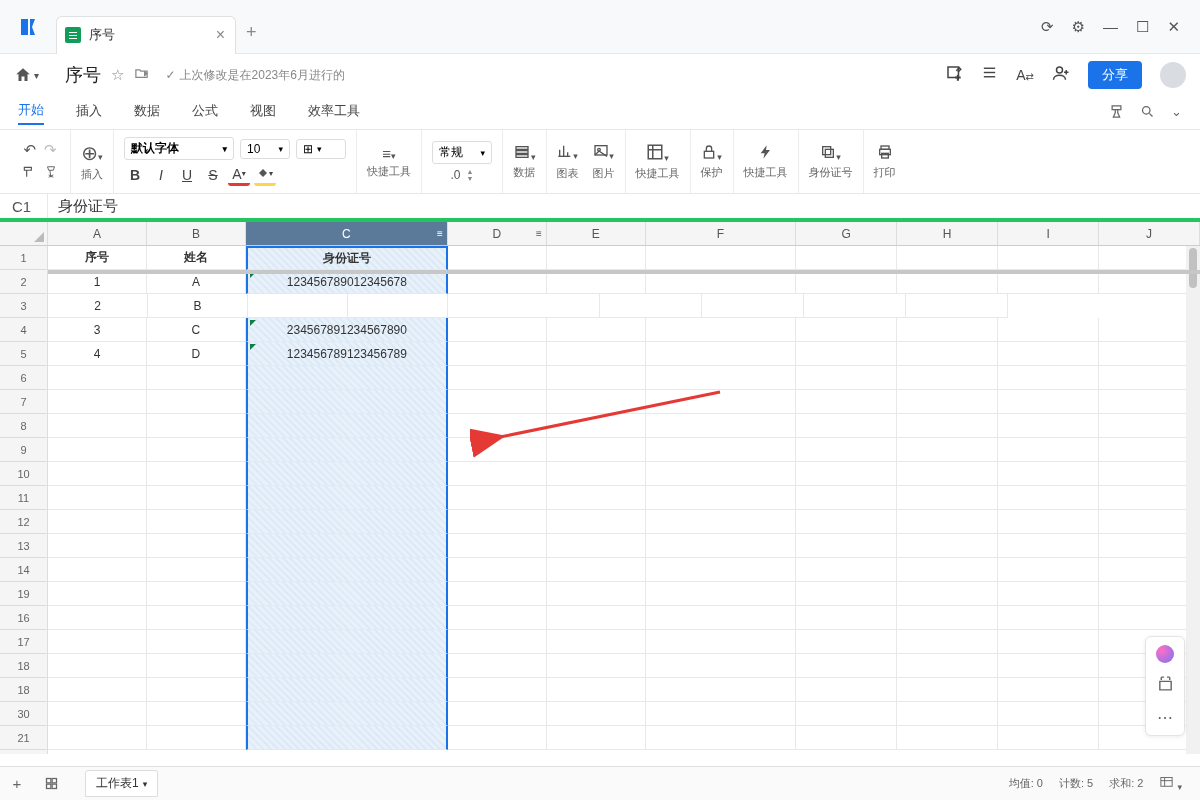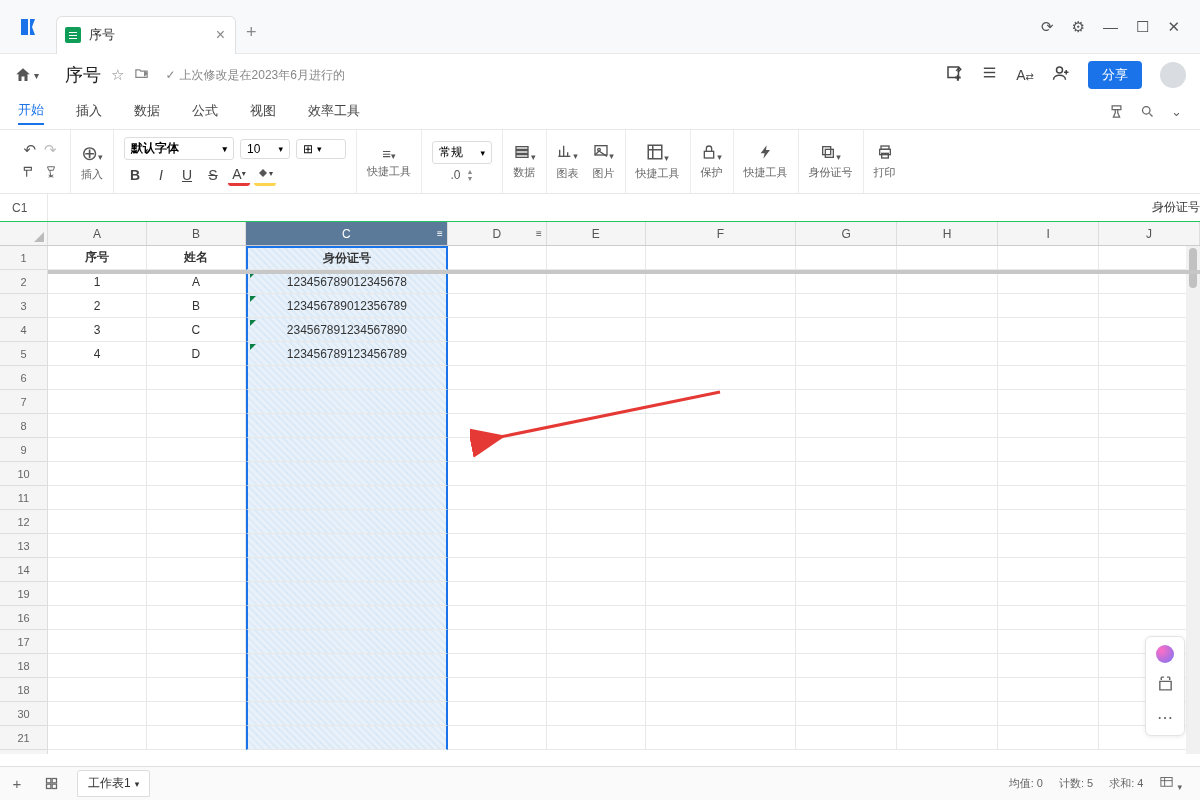--- a/index.html
+++ b/index.html
@@ -45,21 +45,21 @@
 .tb-select { display: flex; align-items: center; border: 1px solid #ddd; border-radius: 3px; padding: 2px 6px; font-size: 12px; background: #fff; gap: 4px; min-width: 50px; }
 .fmt-btn { width: 22px; height: 22px; display: flex; align-items: center; justify-content: center; font-size: 14px; color: #444; cursor: pointer; border-radius: 3px; }
 .fmt-btn.bold { font-weight: bold; }
 .fmt-btn.italic { font-style: italic; }
 .fmt-btn.underline { text-decoration: underline; }
 .fmt-btn.strike { text-decoration: line-through; }
 .color-under { border-bottom: 3px solid #e53935; }
 .fill-under { border-bottom: 3px solid #ffd54f; }
 
 
-.formula-row { height: 28px; display: flex; align-items: center; border-bottom: 1px solid #22c55e; font-size: 12px; text-align: right; }
+.formula-row { height: 28px; display: flex; align-items: center; border-bottom: 4px solid #22c55e; font-size: 15px; }
 .name-box { width: 48px; padding-left: 12px; color: #555; border-right: 1px solid #e8e8e8; height: 100%; display: flex; align-items: center; }
 .formula-input { flex: 1; padding-left: 10px; color: #333; }
 
 
 .grid-wrap { position: relative; height: 532px; overflow: hidden; }
 .corner { position: absolute; left: 0; top: 0; width: 48px; height: 24px; background: #f5f5f5; border-right: 1px solid #ddd; border-bottom: 1px solid #ccc; z-index: 3; }
 .corner::after { content: ""; position: absolute; right: 3px; bottom: 3px; border: 5px solid transparent; border-bottom-color: #bbb; border-right-color: #bbb; }
 .col-headers { position: absolute; left: 48px; top: 0; right: 0; height: 24px; display: flex; background: #f5f5f5; border-bottom: 1px solid #ccc; z-index: 2; }
 .col-h { border-right: 1px solid #ddd; display: flex; align-items: center; justify-content: center; font-size: 12px; color: #555; position: relative; }
 .col-h.selected { background: #5b7a99; color: #fff; }
@@ -81,21 +81,21 @@
 .arrow-svg { position: absolute; z-index: 10; pointer-events: none; }
 
 
 .side-float { position: absolute; right: 15px; top: 636px; width: 40px; background: #fff; border: 1px solid #e4e4e4; border-radius: 6px; display: flex; flex-direction: column; align-items: center; padding: 8px 0; gap: 12px; box-shadow: 0 1px 4px rgba(0,0,0,0.08); }
 .side-float span { font-size: 16px; color: #666; cursor: pointer; }
 .ai-dot { width: 18px; height: 18px; border-radius: 50%; background: radial-gradient(circle at 30% 30%, #ff6ec4, #7873f5); }
 
 
 .sheetbar { position: absolute; left: 0; right: 0; bottom: 0; height: 34px; border-top: 1px solid #e0e0e0; display: flex; align-items: center; background: #fafafa; font-size: 12px; }
 .sheetbar .sb-btn { width: 34px; display: flex; justify-content: center; color: #666; cursor: pointer; font-size: 15px; }
-.sheet-tab { padding: 4px 10px; background: #fff; border: 1px solid #ddd; border-radius: 3px 3px 0 0; display: flex; align-items: center; gap: 4px; margin-left: 9px; color: #333; }
+.sheet-tab { padding: 4px 10px; background: #fff; border: 1px solid #ddd; border-radius: 3px 3px 0 0; display: flex; align-items: center; gap: 4px; margin-left: 17px; color: #333; }
 .status-right { margin-left: auto; display: flex; align-items: center; gap: 16px; padding-right: 18px; color: #666; font-size: 11px; }
 </style>
 </head>
 <body>
 
 <div class="titlebar">
   <div class="titlebar-left">
     <div class="app-logo">
       <svg width="20" height="20" viewBox="0 0 20 20">
           <path d="M3 2 h7 v16 h-7 z M12 2 h5 l-3 8 l3 8 h-5 z" fill="#1a73e8"></path>
@@ -394,21 +394,20 @@
         <div class="cell" style="width: 100px;"></div>
         <div class="cell" style="width: 152px;"></div>
         <div class="cell" style="width: 102px;"></div>
         <div class="cell" style="width: 102px;"></div>
         <div class="cell" style="width: 102px;"></div>
         <div class="cell" style="width: 102px;"></div>
       </div>
       <div class="cell-row">
         <div class="cell" style="width: 100px;">2</div>
         <div class="cell" style="width: 100px;">B</div>
-        <div class="cell col-sel text-overflow-mark" style="width: 204px;">123456789012356789</div>
         <div class="cell" style="width: 100px;"></div>
         <div class="cell" style="width: 100px;"></div>
         <div class="cell" style="width: 152px;"></div>
         <div class="cell" style="width: 102px;"></div>
         <div class="cell" style="width: 102px;"></div>
         <div class="cell" style="width: 102px;"></div>
         <div class="cell" style="width: 102px;"></div>
       </div>
       <div class="cell-row">
         <div class="cell" style="width: 100px;">3</div>
@@ -661,21 +660,21 @@
         <rect x="13" y="13" width="7" height="7"></rect>
       </svg>
   </span>
   <div class="sheet-tab">
     <span>工作表1</span>
     <span style="font-size:9px;">▾</span>
   </div>
   <div class="status-right">
     <span>均值: 0</span>
     <span>计数: 5</span>
-    <span>求和: 4</span>
+    <span>求和: 2</span>
     <span>
       <svg width="15" height="15" viewBox="0 0 24 24" fill="none" stroke="#666" stroke-width="1.5">
           <rect x="3" y="4" width="18" height="14"></rect>
           <line x1="3" y1="9" x2="21" y2="9"></line>
           <line x1="9" y1="4" x2="9" y2="18"></line>
         </svg>
       <span style="font-size:9px;">▾</span>
     </span>
   </div>
 </div>

